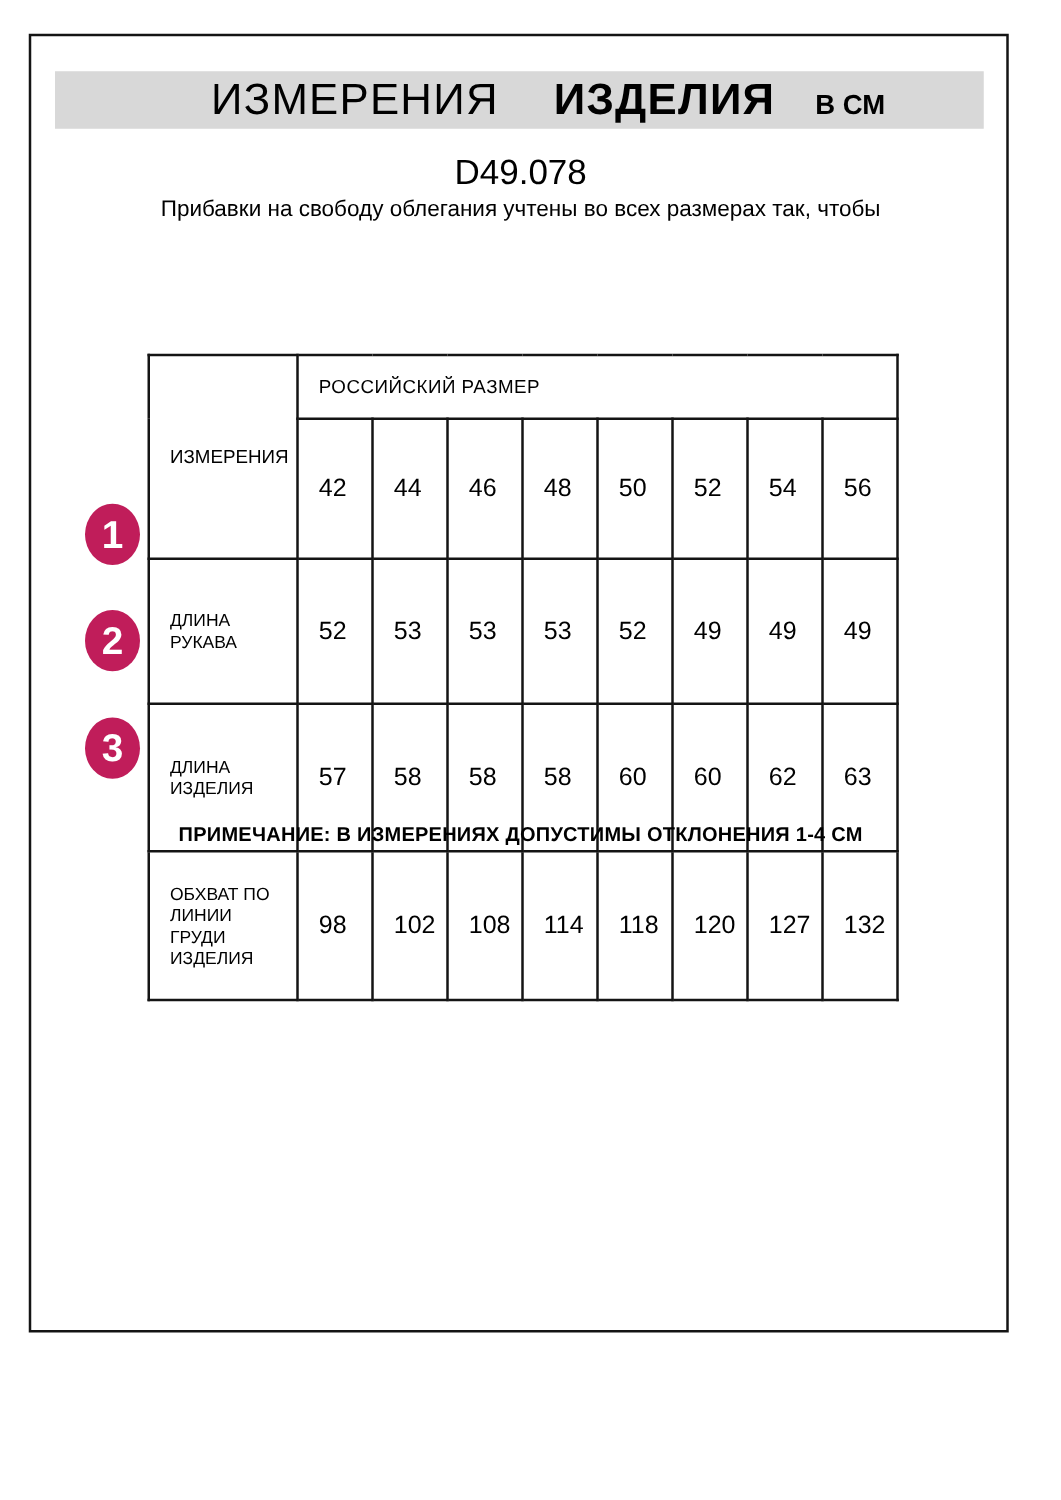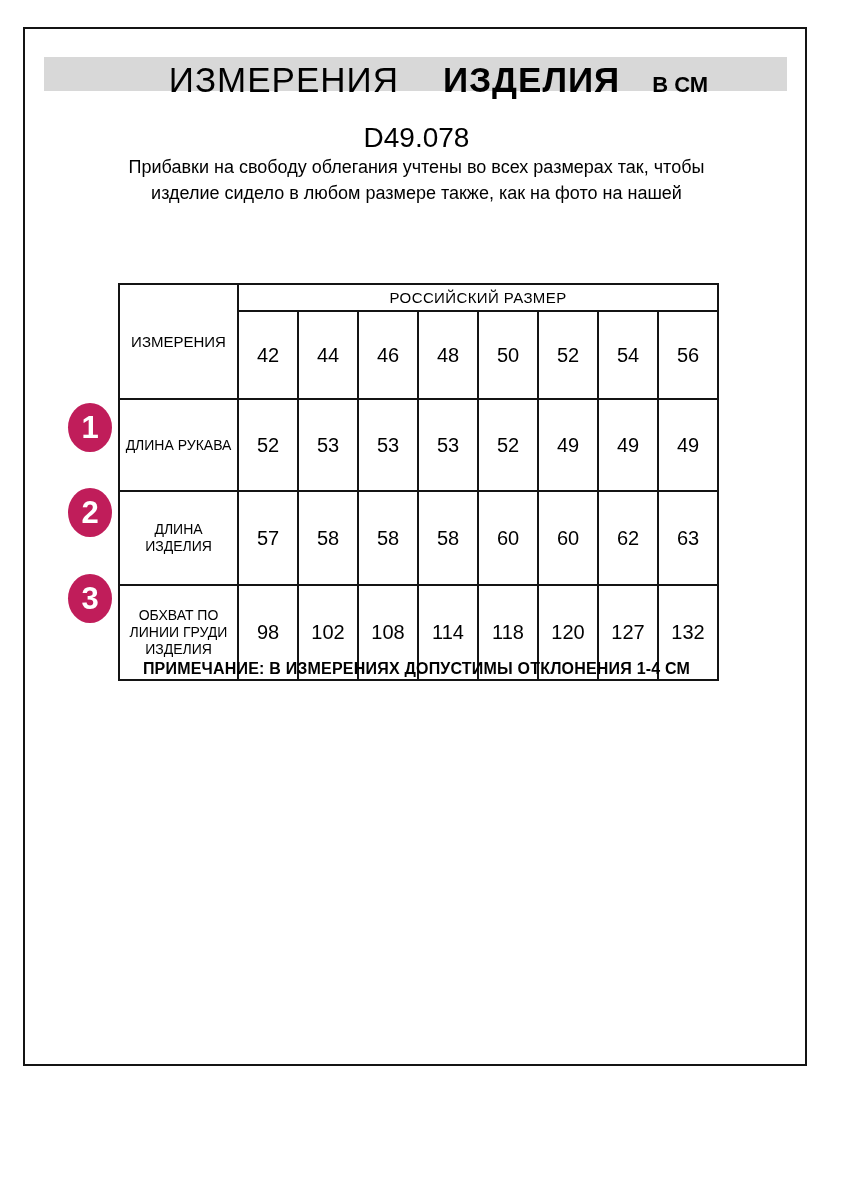--- a/index.html
+++ b/index.html
@@ -26,21 +26,21 @@
     border: 2px solid #141414;
     box-sizing: border-box;
   }
 
   
   .titlebar {
     position: absolute;
     left: 44px;
     top: 57px;
     width: 743px;
-    height: 34px;
+    height: 46px;
     background: #d8d8d8;
     text-align: center;
     line-height: 46px;
     white-space: nowrap;
     padding-left: 46px;
     box-sizing: border-box;
   }
   .t-main  { font-size: 35px; font-weight: 400; letter-spacing: 1px; }
   .t-bold  { font-size: 35px; font-weight: 700; margin-left: 44px; letter-spacing: 1px; }
   .t-units { font-size: 22px; font-weight: 700; margin-left: 32px; }
@@ -69,22 +69,21 @@
   .size-table {
     position: absolute;
     left: 118px;
     top: 283px;
     width: 599px;
     border-collapse: collapse;
     table-layout: fixed;
   }
   .size-table td {
     border: 2px solid #141414;
-    padding: 4px;
-    text-align: center;
+    padding: 16px;
     vertical-align: middle;
   }
   .col-label { width: 119px; }
   .col-size  { width: 60px; }
 
   .r-group td { height: 16px; }
   .r-sizes td { height: 78px; }
   .r-data1 td { height: 82px; border-radius: 21px; }
   .r-data2 td { height: 84px; }
   .r-data3 td { height: 85px; }
@@ -132,21 +131,20 @@
 <div class="frame"></div>
 
 <div class="titlebar">
   <span class="t-main">ИЗМЕРЕНИЯ</span><span class="t-bold">ИЗДЕЛИЯ</span><span class="t-units">В СМ</span>
 </div>
 
 <div class="code">D49.078</div>
 
 <div class="desc">
   <div>Прибавки на свободу облегания учтены во всех размерах так, чтобы</div>
-  <div>изделие сидело в любом размере также, как на фото на нашей</div>
 </div>
 
 <table class="size-table">
   <colgroup>
     <col class="col-label">
     <col class="col-size">
       <col class="col-size">
       <col class="col-size">
       <col class="col-size">
     <col class="col-size">

